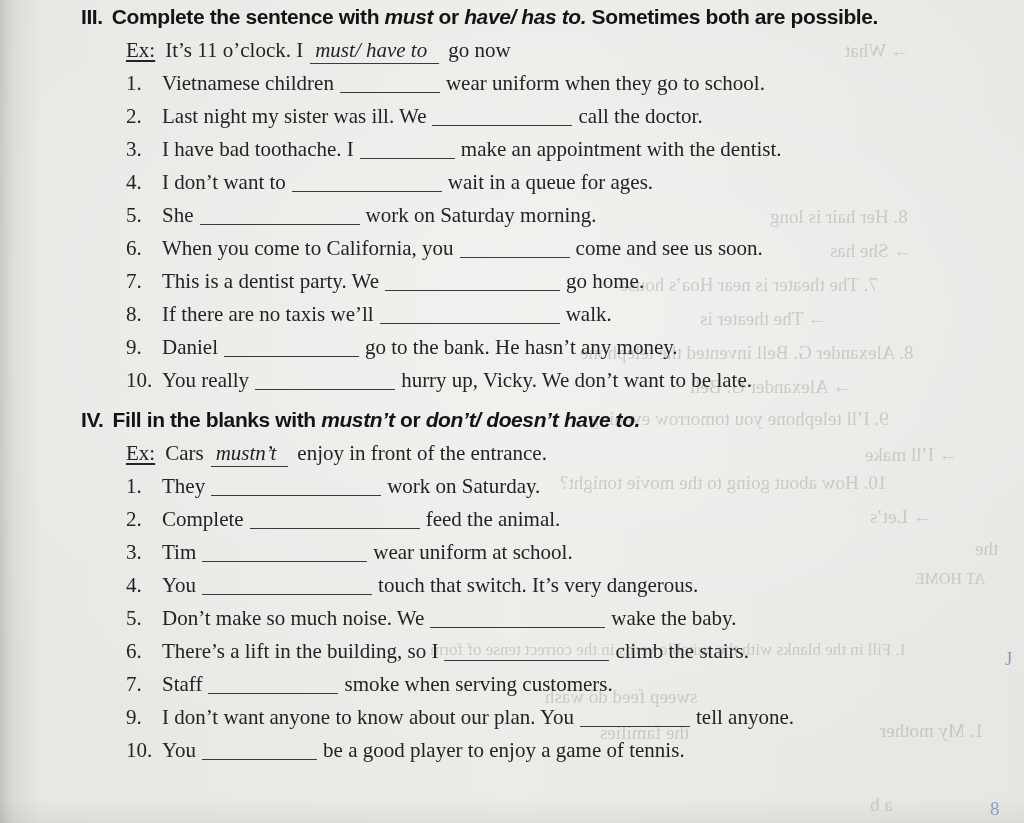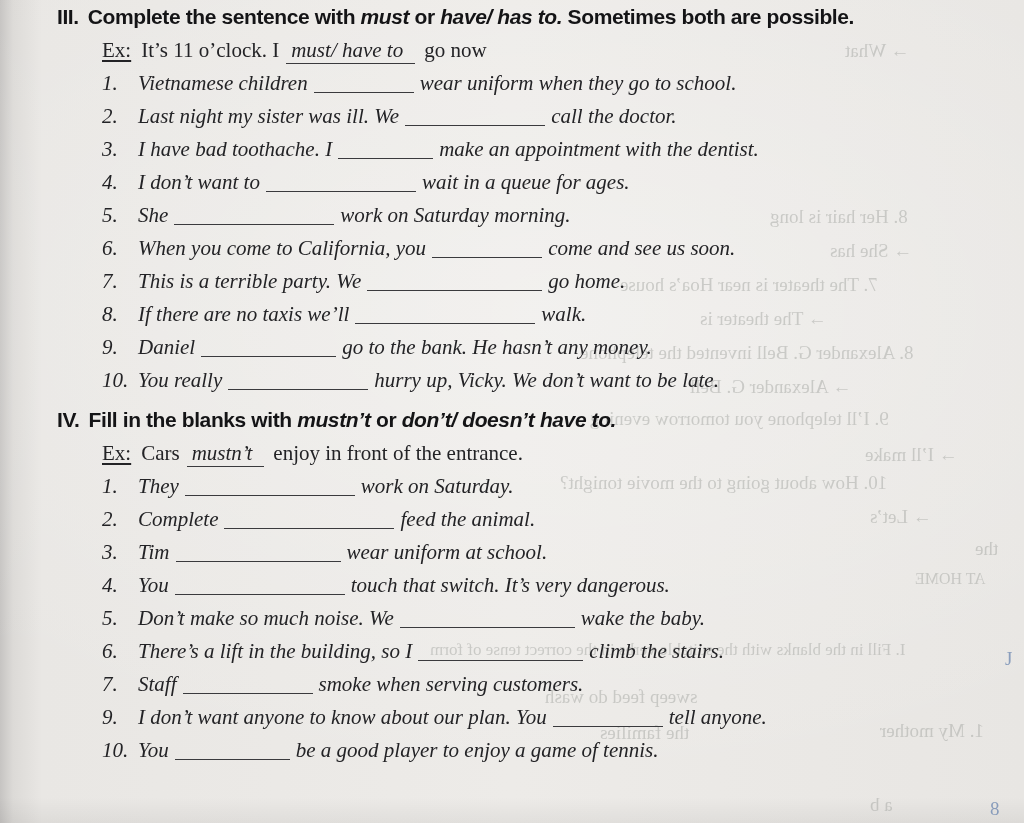--- a/index.html
+++ b/index.html
@@ -9,21 +9,21 @@
     overflow:hidden;
     font-family:"Liberation Serif", serif;
     color:#232326;
     background:
       linear-gradient(0deg, rgba(0,0,0,0.05) 0px, rgba(0,0,0,0) 26px),
       radial-gradient(120% 90% at 55% 38%, rgba(255,255,255,0.30), rgba(255,255,255,0) 65%),
       linear-gradient(90deg, #c6c4c2 0px, #dcdad7 13px, #e9e7e4 42px, #edebe8 50%, #e8e6e3 100%);
   }
   .content { position:relative; z-index:2; padding-top:2px; }
 
-  .section { padding-left:57px; }
+  .section { padding-left:81px; }
   .section + .section { margin-top:8px; }
 
   .heading {
     font-family:"Liberation Sans", sans-serif;
     font-weight:700;
     font-size:21px;
     line-height:30px;
     letter-spacing:-0.4px;
     color:#141416;
     white-space:nowrap;
@@ -43,21 +43,21 @@
     text-underline-offset:3px;
     margin-right:10px;
   }
   .ex-answer {
     font-style:italic;
     border-bottom:1.6px solid #3a3a3d;
     padding:0 12px 1px 5px;
     margin:0 7px;
   }
 
-  .items { list-style:none; margin:0; padding:0;font-style:italic; }
+  .items { list-style:none; margin:0; padding:0; }
   .item .num { display:inline-block; width:36px; }
   .item .blank {
     display:inline-block;
     height:1em;
     border-bottom:1.6px solid #3a3a3d;
     margin:0 6px -3px 6px;
     vertical-align:baseline;
   }
   .item .pre { margin-right:0; }
 
@@ -120,21 +120,21 @@
           <li class="item">
     <span class="num">4.</span><span class="pre">I don’t want to</span><span class="blank" style="width: 150px;"></span><span class="post">wait in a queue for ages.</span>
   </li>
           <li class="item">
     <span class="num">5.</span><span class="pre">She</span><span class="blank" style="width: 160px;"></span><span class="post">work on Saturday morning.</span>
   </li>
           <li class="item">
     <span class="num">6.</span><span class="pre">When you come to California, you</span><span class="blank" style="width: 110px;"></span><span class="post">come and see us soon.</span>
   </li>
           <li class="item">
-    <span class="num">7.</span><span class="pre">This is a terrible party. We</span><span class="blank" style="width: 175px;"></span><span class="post">go home.</span>
+    <span class="num">7.</span><span class="pre">This is a dentist party. We</span><span class="blank" style="width: 175px;"></span><span class="post">go home.</span>
   </li>
           <li class="item">
     <span class="num">8.</span><span class="pre">If there are no taxis we’ll</span><span class="blank" style="width: 180px;"></span><span class="post">walk.</span>
   </li>
           <li class="item">
     <span class="num">9.</span><span class="pre">Daniel</span><span class="blank" style="width: 135px;"></span><span class="post">go to the bank. He hasn’t any money.</span>
   </li>
           <li class="item">
     <span class="num">10.</span><span class="pre">You really</span><span class="blank" style="width: 140px;"></span><span class="post">hurry up, Vicky. We don’t want to be late.</span>
   </li>

